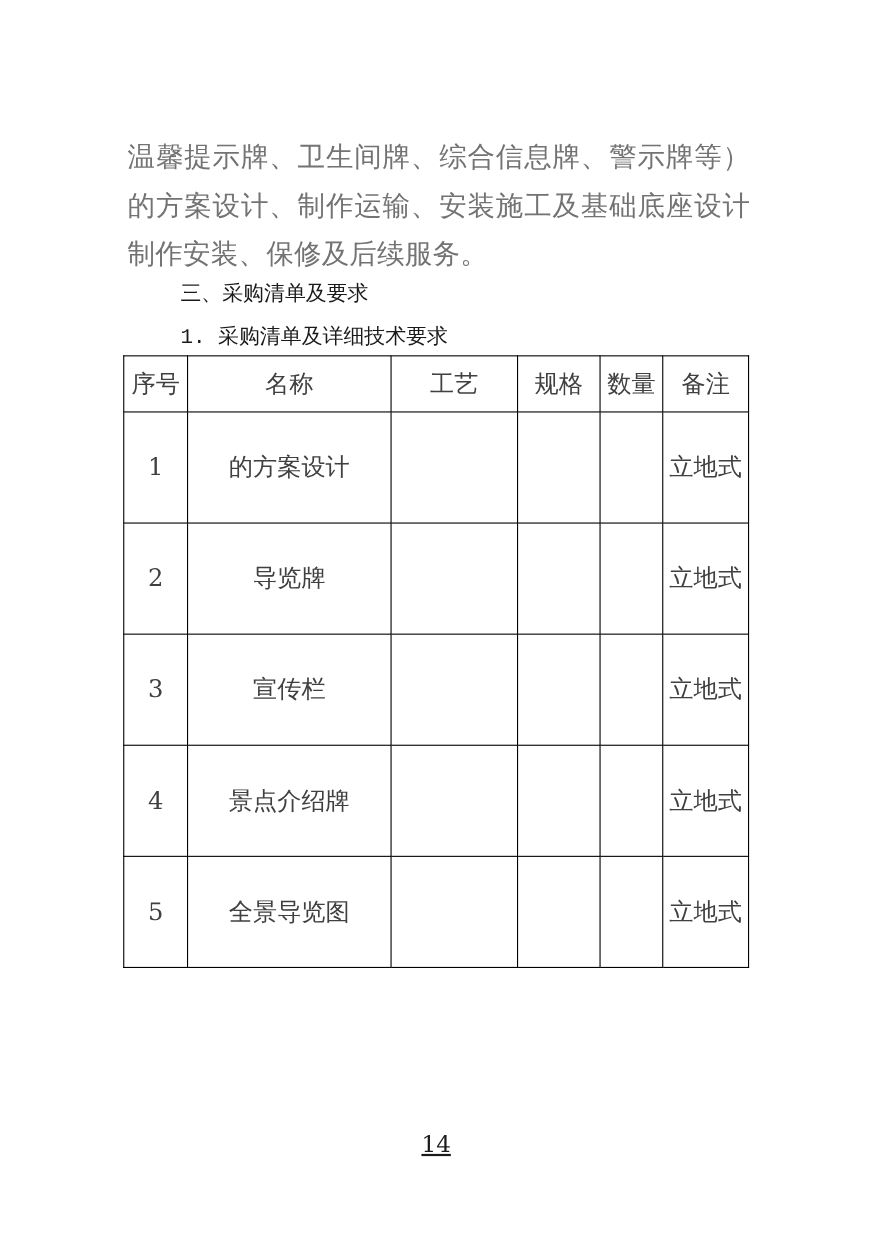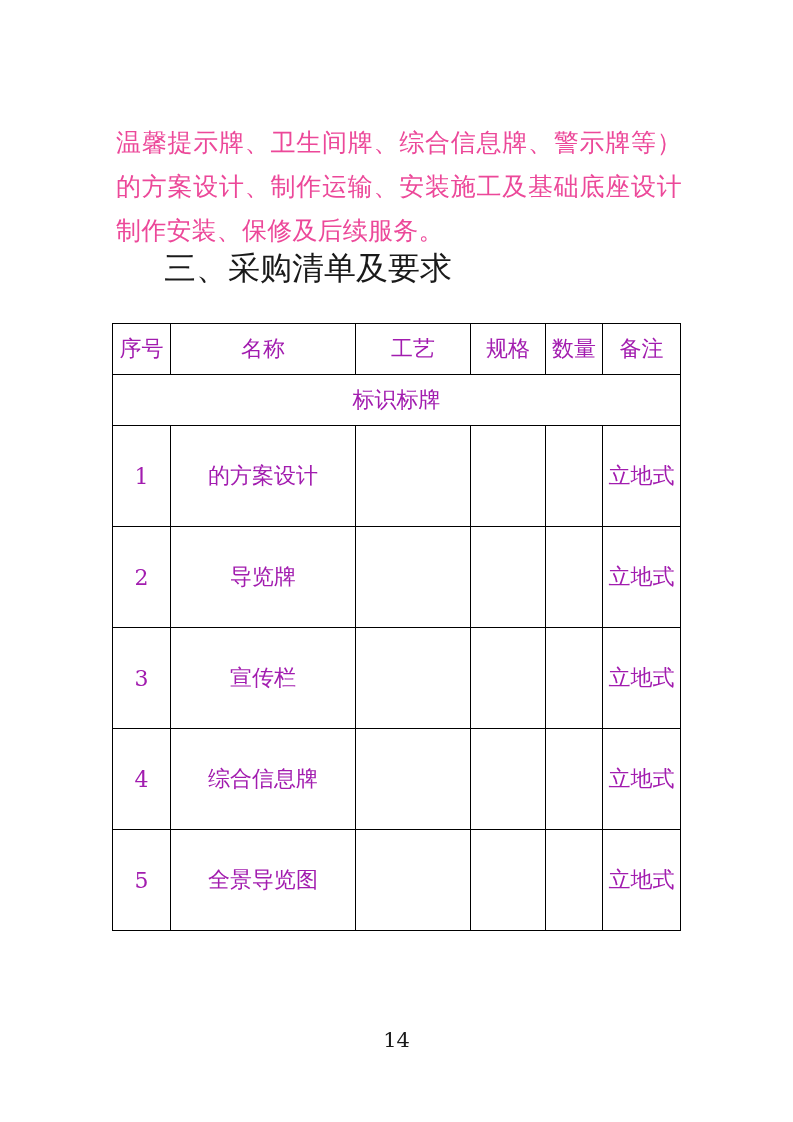--- a/index.html
+++ b/index.html
@@ -29,46 +29,47 @@
   .para {
     position: absolute;
     left: 116px;
     top: 96px;
     width: 566px;
     font-size: 25px;
     line-height: 44px;
     text-align: justify;
     text-justify: inter-ideograph;
     letter-spacing: 0.2px;
-    color: #ec4899;
+    color: #737373;
   }
 
   
   .heading {
     position: absolute;
     left: 116px;
     width: 566px;
-    font-size: 32px;
+    font-size: 19px;
     line-height: 40px;
     color: #1a1a1a;
     text-indent: 48px;
+    font-family: Liberation Mono, monospace;
   }
   .heading-1 { top: 248px; }
   .heading-2 { top: 287px; }
 
   
   .doc-table {
     position: absolute;
     left: 112px;
     top: 323px;
     width: 568px;
     border-collapse: collapse;
     table-layout: fixed;
     font-size: 22px;
-    color: #a21caf;
+    color: #404040;
   }
   .doc-table col.c-index  { width: 58px;  }
   .doc-table col.c-name   { width: 185px; }
   .doc-table col.c-craft  { width: 115px; }
   .doc-table col.c-spec   { width: 75px;  }
   .doc-table col.c-qty    { width: 57px;  }
   .doc-table col.c-note   { width: 78px;  }
 
   .doc-table td,
   .doc-table th {
@@ -84,54 +85,53 @@
 
   
   .page-number {
     position: absolute;
     left: 0;
     top: 1028px;
     width: 793px;
     text-align: center;
     font-size: 21px;
     color: #1a1a1a;
+    text-decoration: underline;
   }
 </style>
 </head>
 <body>
 
 <div class="page">
 
   <p class="para">温馨提示牌、卫生间牌、综合信息牌、警示牌等）的方案设计、制作运输、安装施工及基础底座设计制作安装、保修及后续服务。</p>
 
   <div class="heading heading-1">三、采购清单及要求</div>
 
+  <div class="heading heading-2">1. 采购清单及详细技术要求</div>
 
   <table class="doc-table">
     <colgroup>
       <col class="c-index">
         <col class="c-name">
         <col class="c-craft">
       <col class="c-spec">
         <col class="c-qty">
         <col class="c-note">
     </colgroup>
     <tbody>
       <tr class="header-row">
         <td>序号</td>
         <td>名称</td>
         <td>工艺</td>
         <td>规格</td>
         <td>数量</td>
         <td>备注</td>
       </tr>
 
-      <tr class="section-row">
-        <td colspan="6">标识标牌</td>
-      </tr>
 
       <tr class="body-row">
         <td>1</td>
         <td>的方案设计</td>
         <td></td>
         <td></td>
         <td></td>
         <td>立地式</td>
       </tr>
 
@@ -148,21 +148,21 @@
         <td>3</td>
         <td>宣传栏</td>
         <td></td>
         <td></td>
         <td></td>
         <td>立地式</td>
       </tr>
 
       <tr class="body-row">
         <td>4</td>
-        <td>综合信息牌</td>
+        <td>景点介绍牌</td>
         <td></td>
         <td></td>
         <td></td>
         <td>立地式</td>
       </tr>
 
       <tr class="body-row">
         <td>5</td>
         <td>全景导览图</td>
         <td></td>

